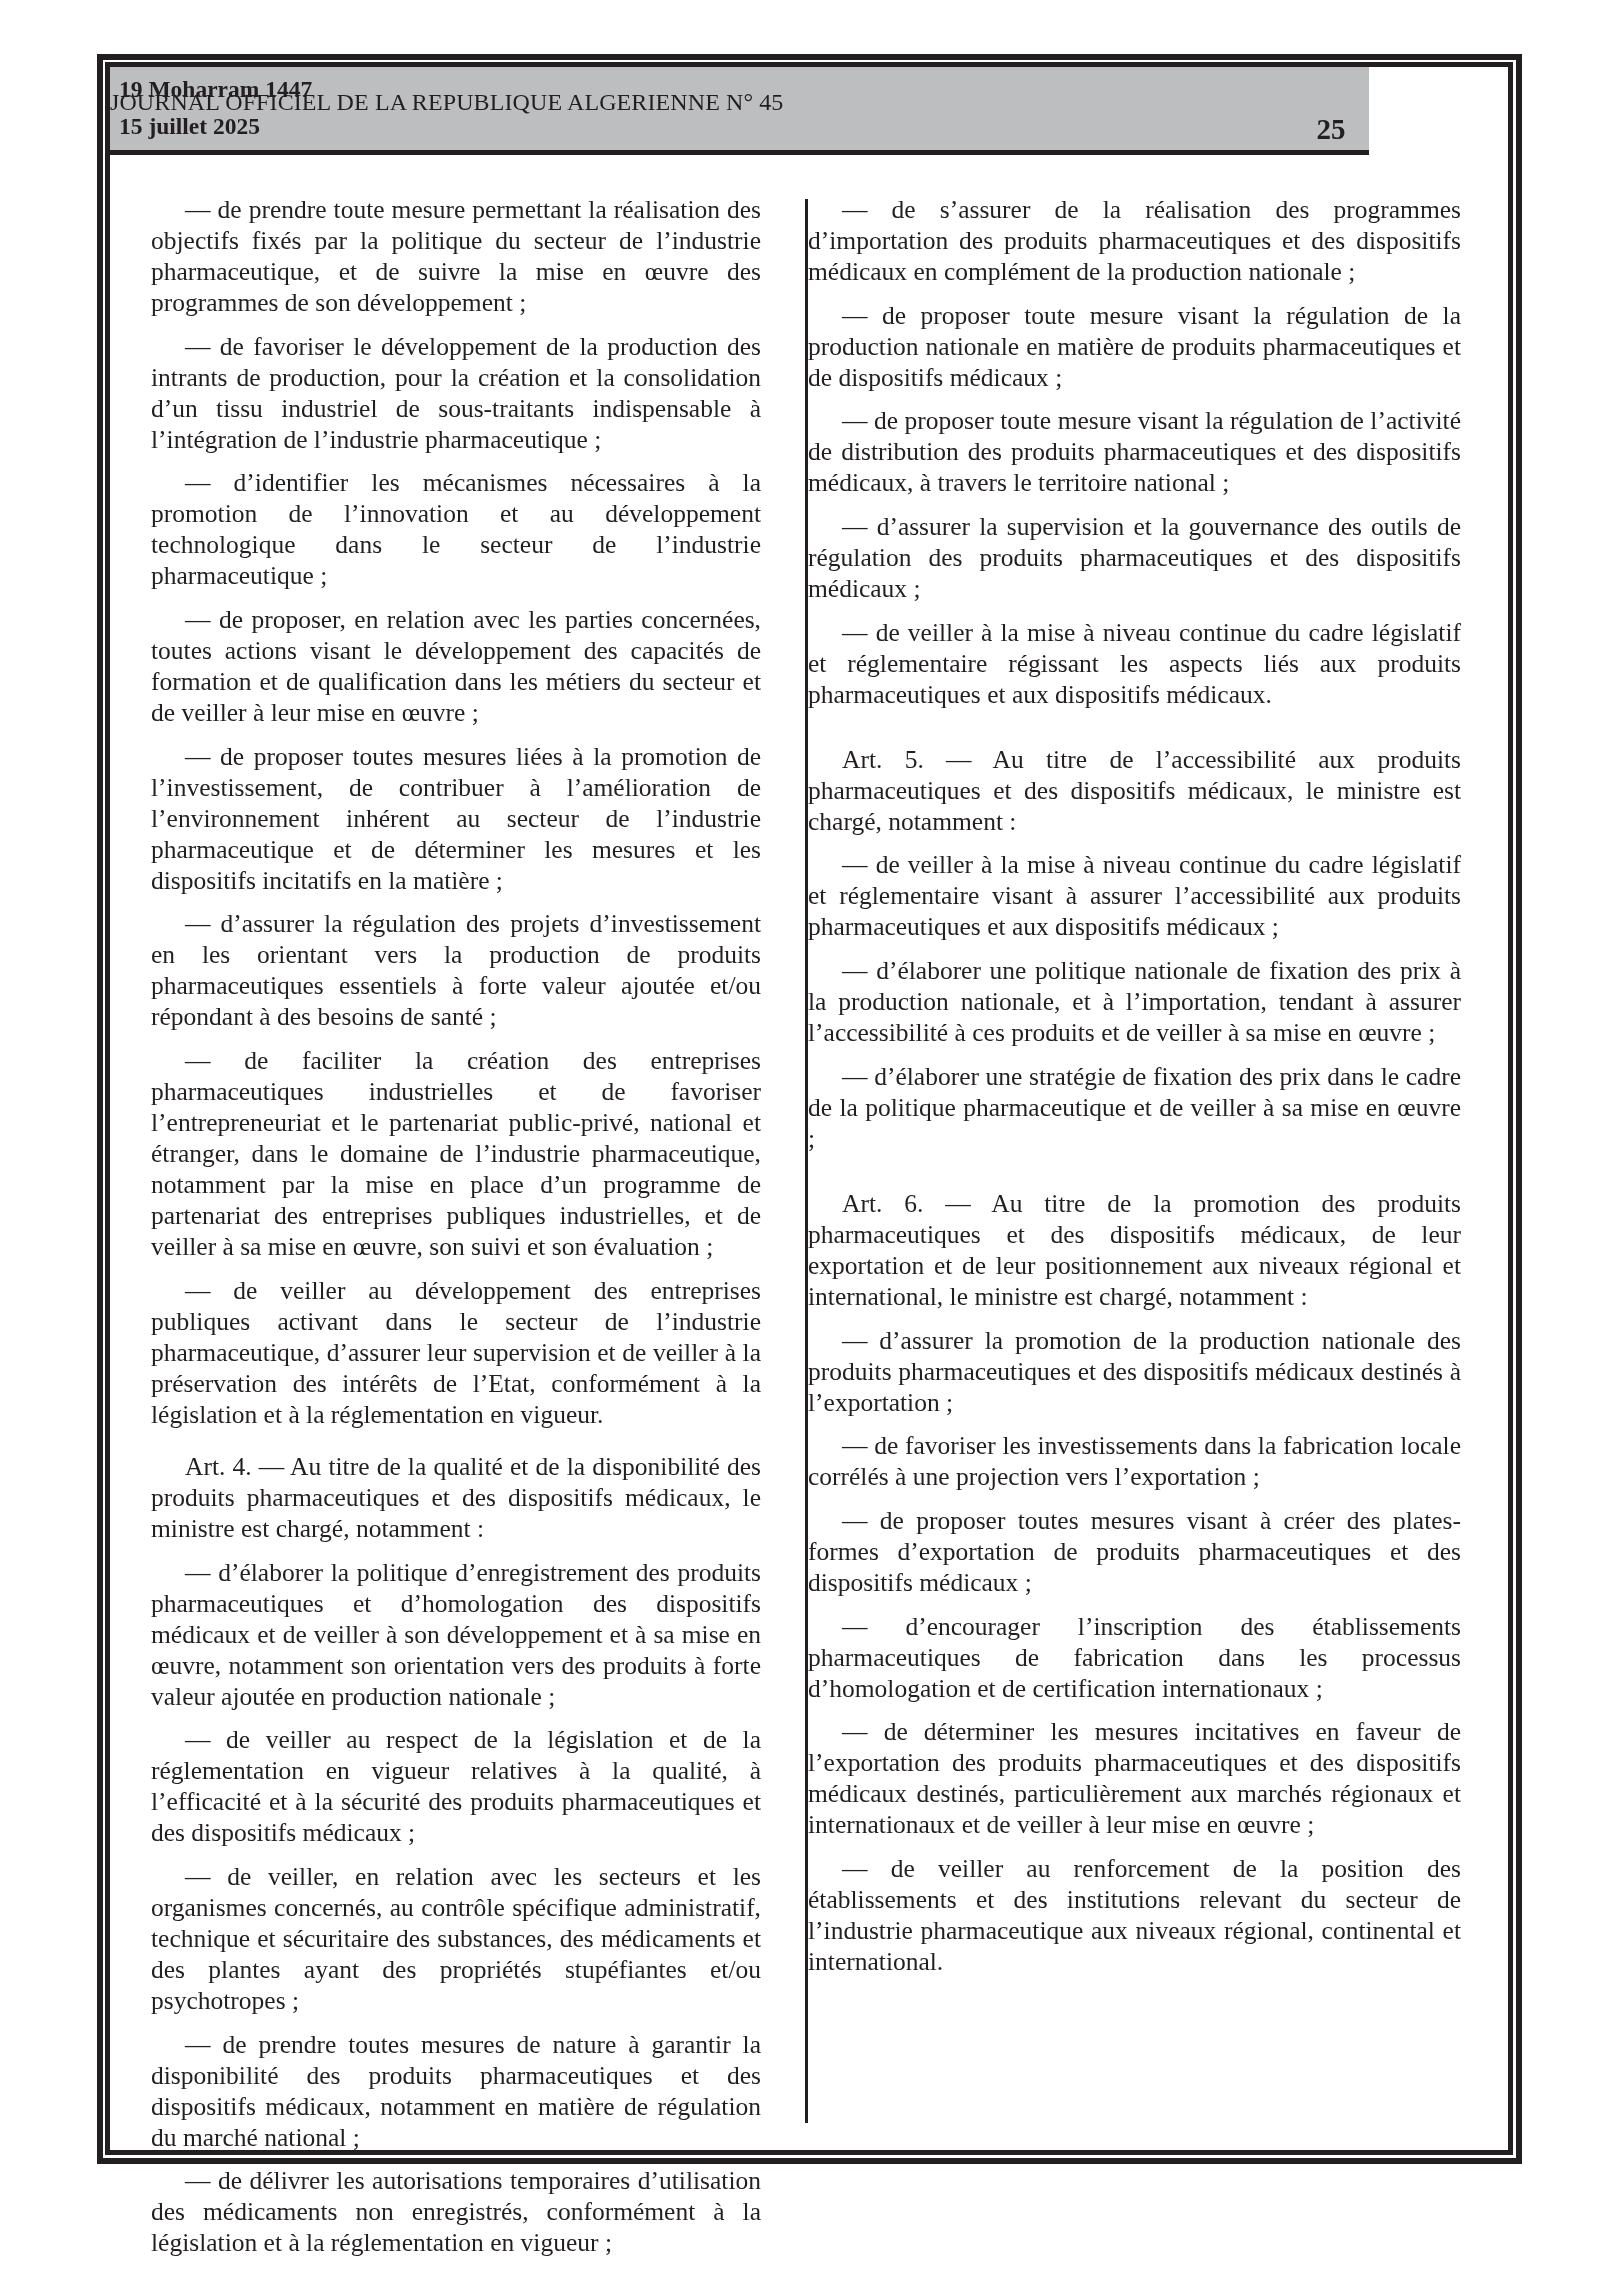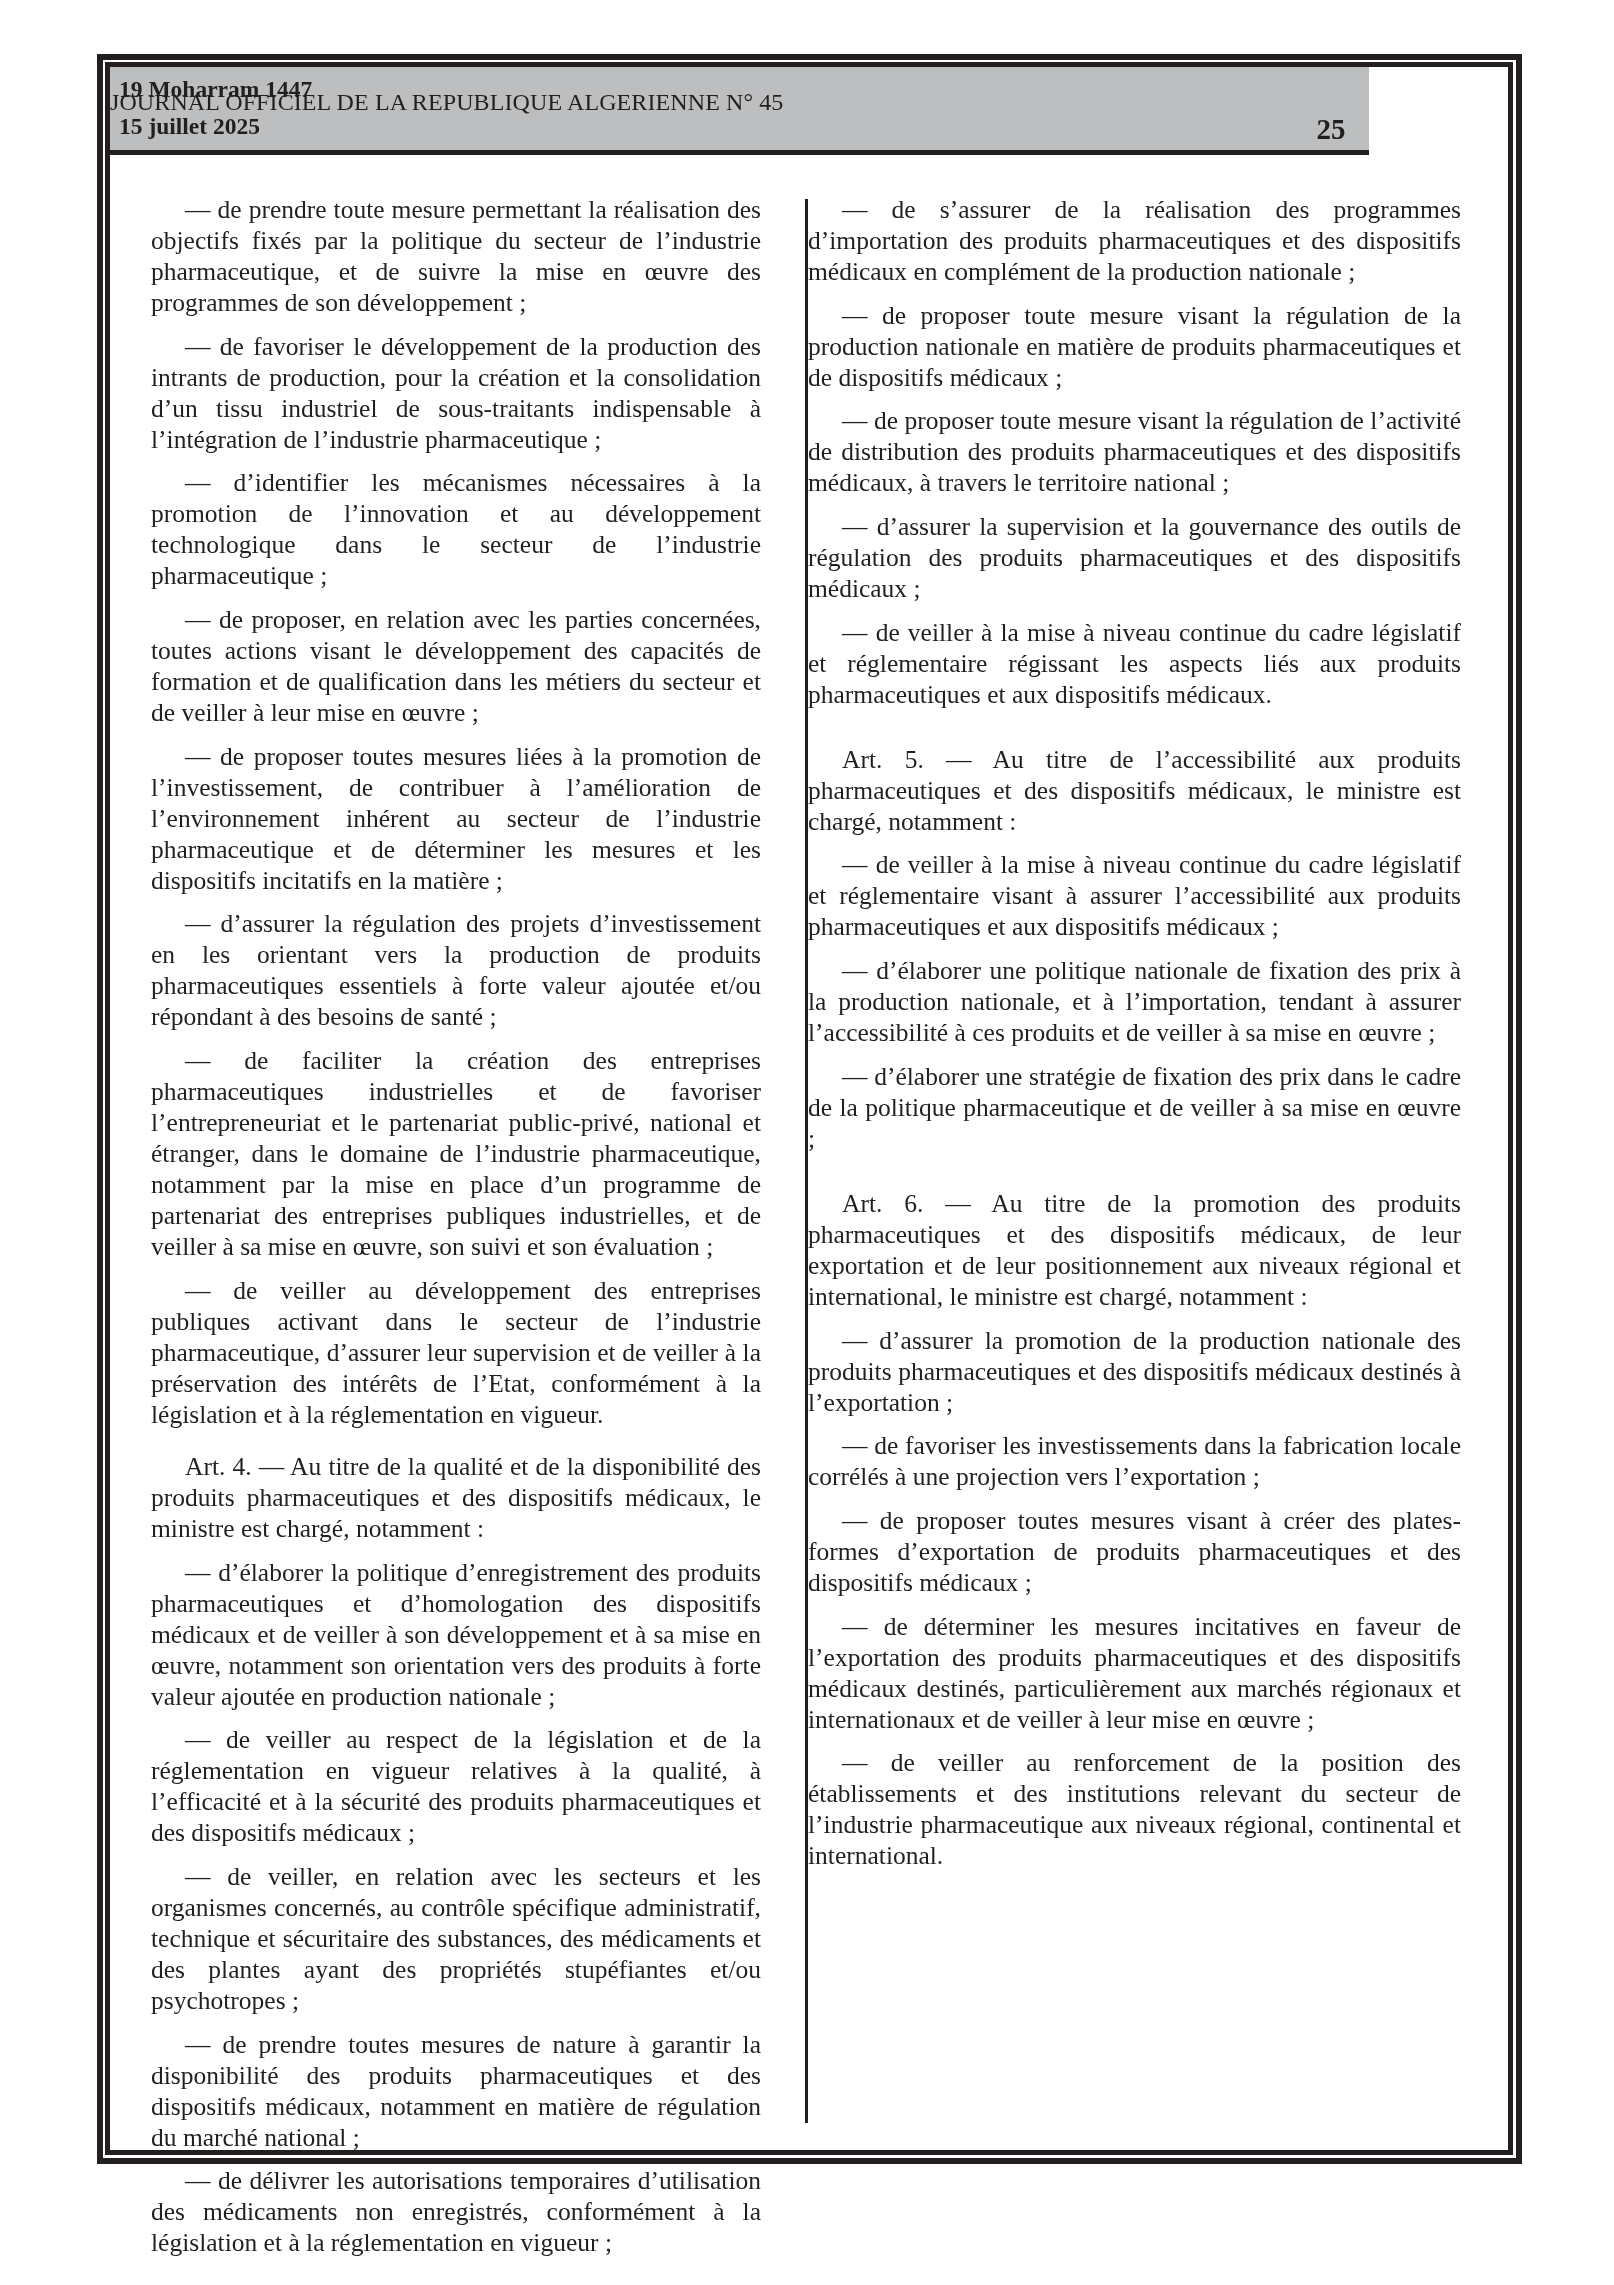--- a/index.html
+++ b/index.html
@@ -63,16 +63,17 @@
   <p>— d’assurer la supervision et la gouvernance des outils de régulation des produits pharmaceutiques et des dispositifs médicaux ;</p>
   <p>— de veiller à la mise à niveau continue du cadre législatif et réglementaire régissant les aspects liés aux produits pharmaceutiques et aux dispositifs médicaux.</p>
   <p class="art">Art. 5. — Au titre de l’accessibilité aux produits pharmaceutiques et des dispositifs médicaux, le ministre est chargé, notamment :</p>
   <p>— de veiller à la mise à niveau continue du cadre législatif et réglementaire visant à assurer l’accessibilité aux produits pharmaceutiques et aux dispositifs médicaux ;</p>
   <p>— d’élaborer une politique nationale de fixation des prix à la production nationale, et à l’importation, tendant à assurer l’accessibilité à ces produits et de veiller à sa mise en œuvre ;</p>
   <p>— d’élaborer une stratégie de fixation des prix dans le cadre de la politique pharmaceutique et de veiller à sa mise en œuvre ;</p>
   <p class="art">Art. 6. — Au titre de la promotion des produits pharmaceutiques et des dispositifs médicaux, de leur exportation et de leur positionnement aux niveaux régional et international, le ministre est chargé, notamment :</p>
   <p>— d’assurer la promotion de la production nationale des produits pharmaceutiques et des dispositifs médicaux destinés à l’exportation ;</p>
   <p>— de favoriser les investissements dans la fabrication locale corrélés à une projection vers l’exportation ;</p>
   <p>— de proposer toutes mesures visant à créer des plates-formes d’exportation de produits pharmaceutiques et des dispositifs médicaux ;</p>
+  <p>— d’encourager l’inscription des établissements pharmaceutiques de fabrication dans les processus d’homologation et de certification internationaux ;</p>
   <p>— de déterminer les mesures incitatives en faveur de l’exportation des produits pharmaceutiques et des dispositifs médicaux destinés, particulièrement aux marchés régionaux et internationaux et de veiller à leur mise en œuvre ;</p>
   <p>— de veiller au renforcement de la position des établissements et des institutions relevant du secteur de l’industrie pharmaceutique aux niveaux régional, continental et international.</p>
 </div>
 
 
 </body></html>

